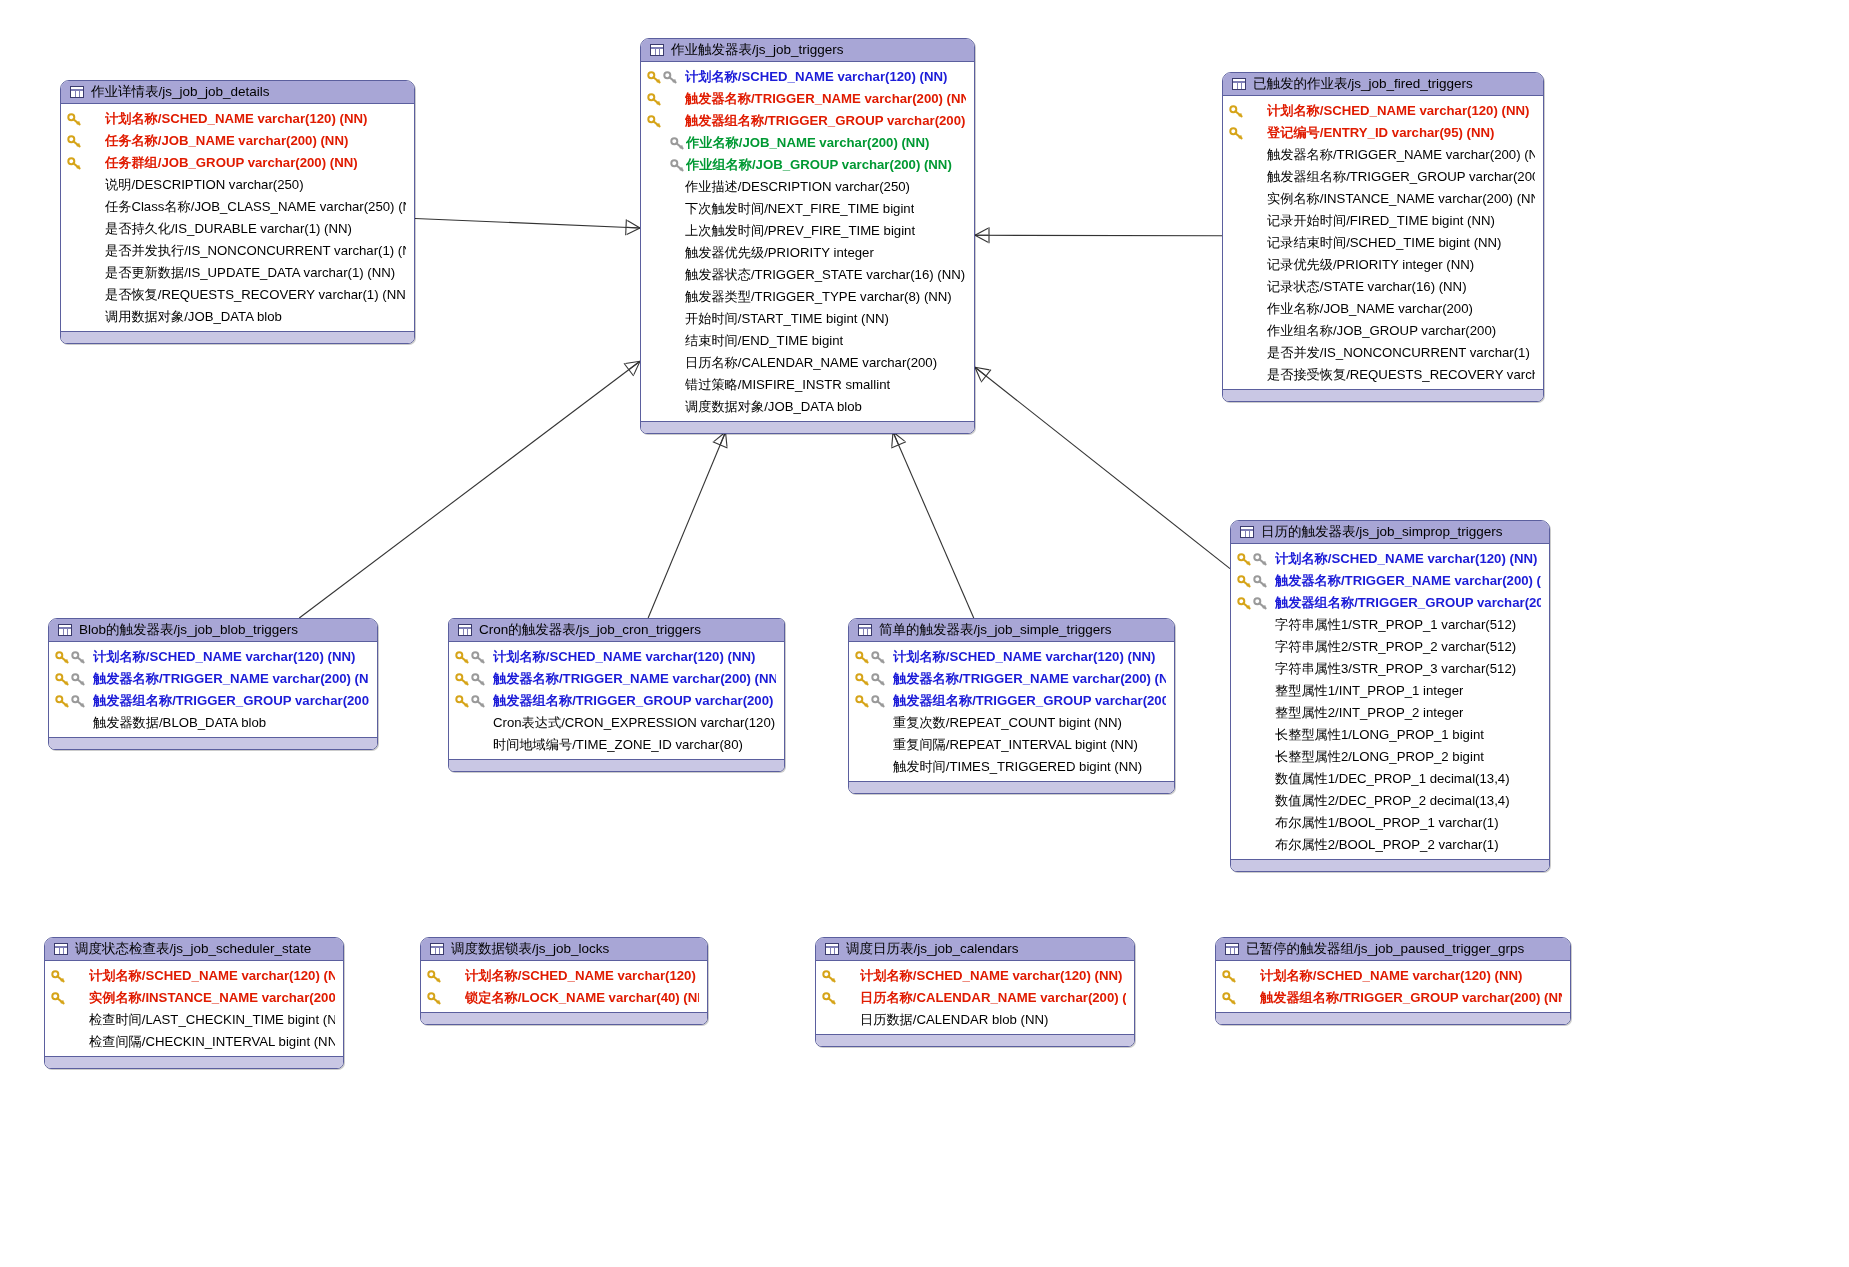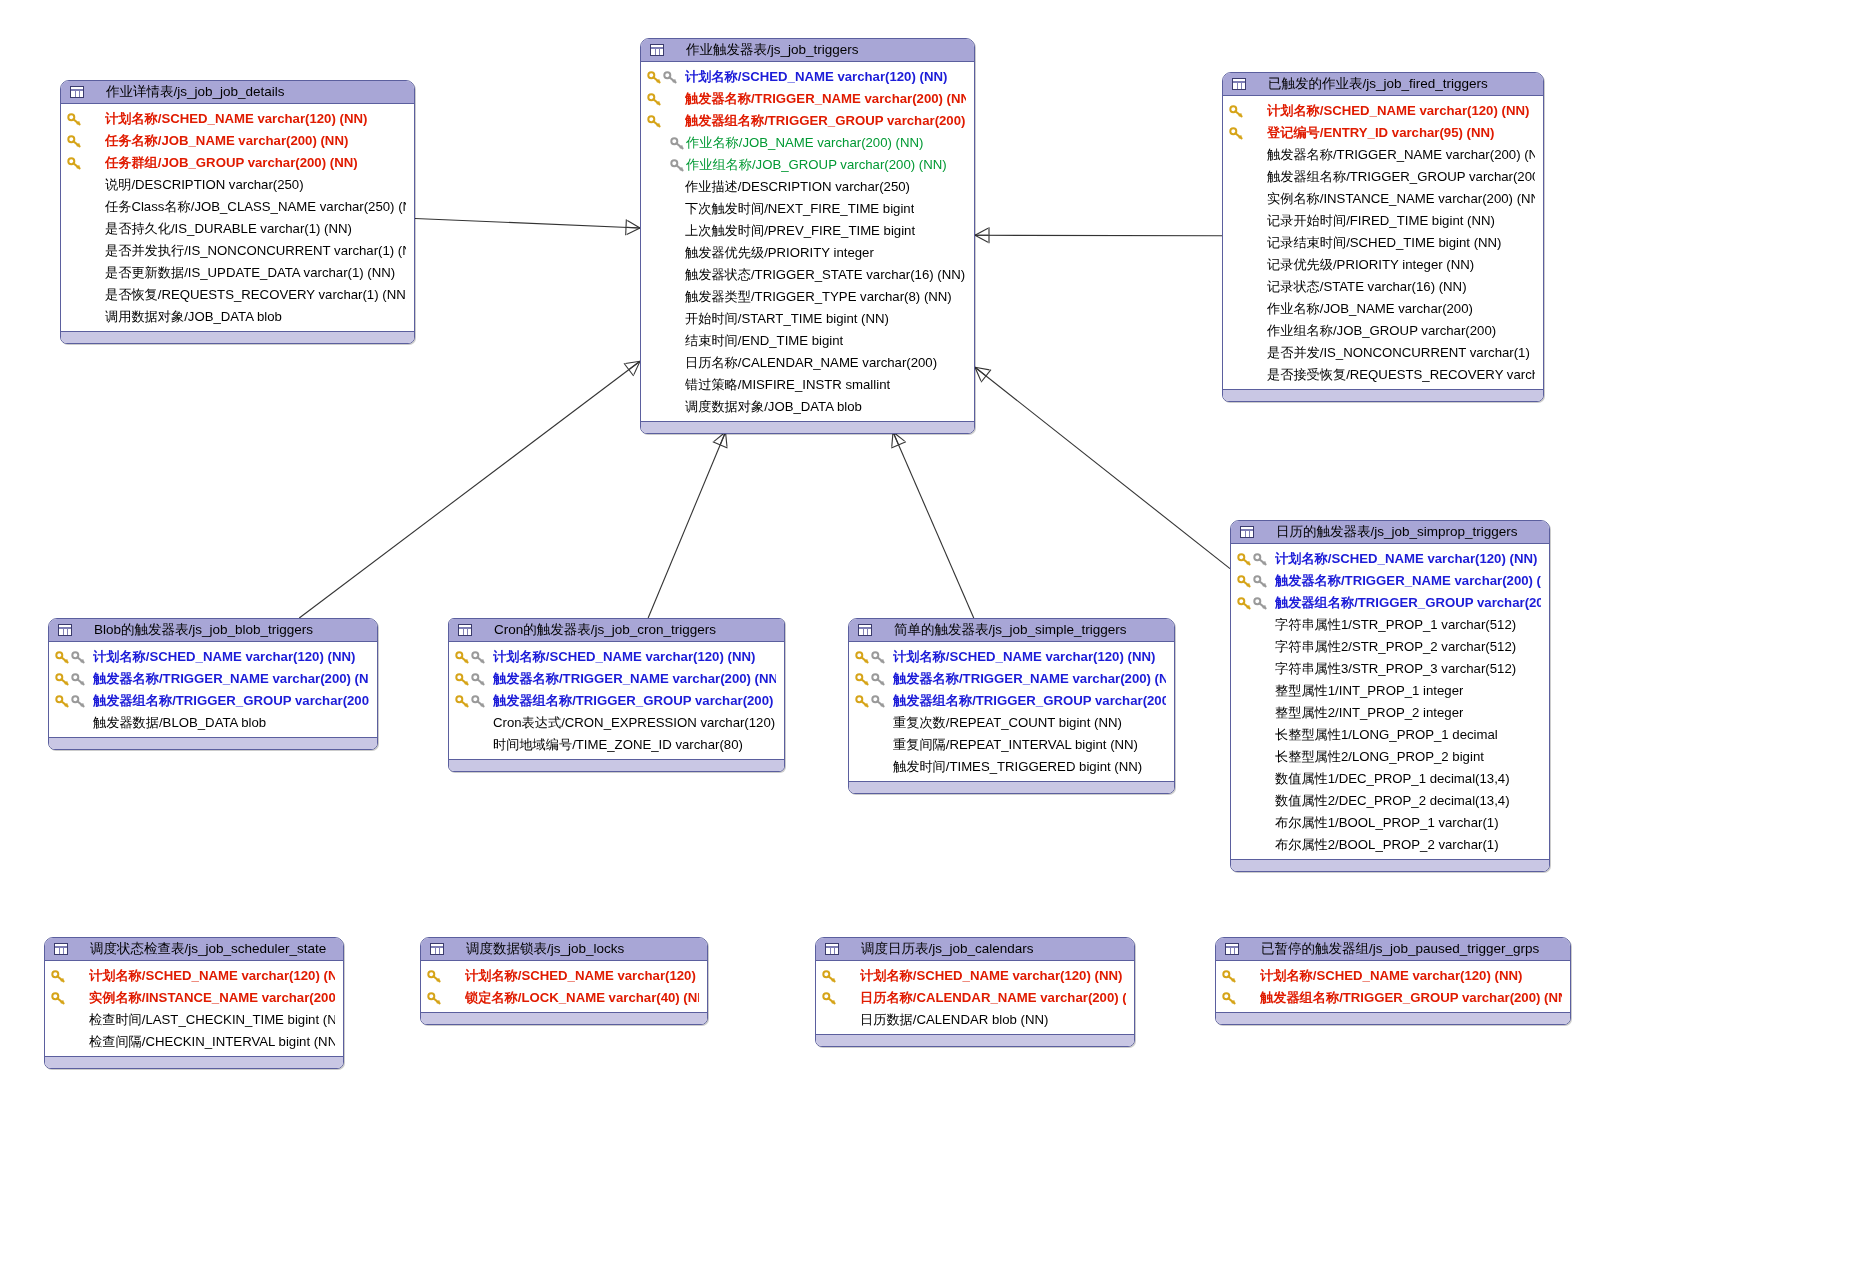--- a/index.html
+++ b/index.html
@@ -36,21 +36,21 @@
     box-shadow: 1px 1px 0 rgba(0,0,0,0.20);
     box-sizing: border-box;
     overflow: hidden;
   }
   .ent-header {
     background: #a8a6d6;
     border-bottom: 1px solid #5b5f9e;
     height: 22px;
     display: flex;
     align-items: center;
-    gap: 22px;
+    gap: 7px;
     padding: 0 9px;
     font-size: 13.5px;
     color: #000000;
     white-space: nowrap;
   }
   .ent-body {
     padding: 4px 0 3px 0;
     background: #ffffff;
   }
   .ent-footer {
@@ -74,21 +74,21 @@
     gap: 1px;
     justify-content: flex-start;
   }
   .keycell.indent {
     justify-content: flex-end;
     padding-right: 1px;
   }
   .fname { overflow: hidden; }
   .c-red   { color: #e01b00; font-weight: bold; }
   .c-blue  { color: #1c1cd8; font-weight: bold; }
-  .c-green { color: #009933; font-weight: normal; }
+  .c-green { color: #009933; font-weight: bold; }
   .c-black { color: #000000; font-weight: normal; }
 
   .table-icon {
     width: 14px; height: 12px;
     border: 1px solid #3b3b6d;
     background: #ffffff;
     position: relative;
     box-sizing: border-box;
     flex: none;
   }
@@ -472,21 +472,21 @@
         <div class="field">
           <span class="keycell"></span>
           <span class="fname c-black">整型属性1/INT_PROP_1 integer</span>
         </div>
         <div class="field">
           <span class="keycell"></span>
           <span class="fname c-black">整型属性2/INT_PROP_2 integer</span>
         </div>
         <div class="field">
           <span class="keycell"></span>
-          <span class="fname c-black">长整型属性1/LONG_PROP_1 decimal</span>
+          <span class="fname c-black">长整型属性1/LONG_PROP_1 bigint</span>
         </div>
         <div class="field">
           <span class="keycell"></span>
           <span class="fname c-black">长整型属性2/LONG_PROP_2 bigint</span>
         </div>
         <div class="field">
           <span class="keycell"></span>
           <span class="fname c-black">数值属性1/DEC_PROP_1 decimal(13,4)</span>
         </div>
         <div class="field">

